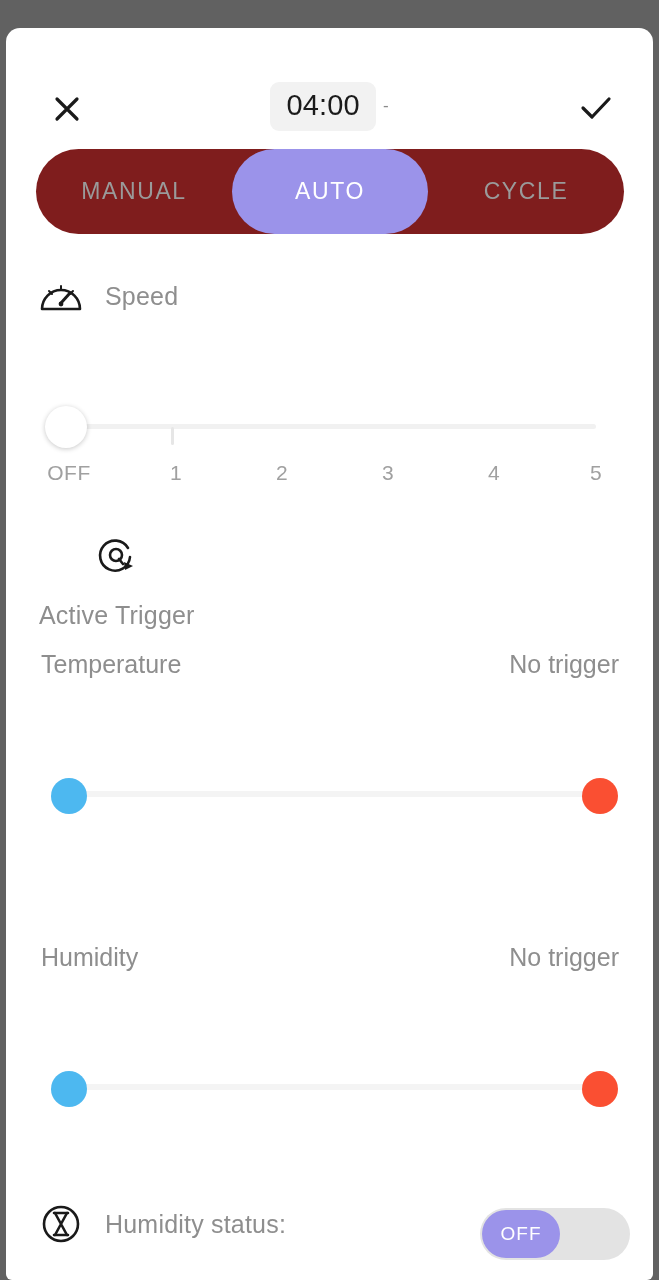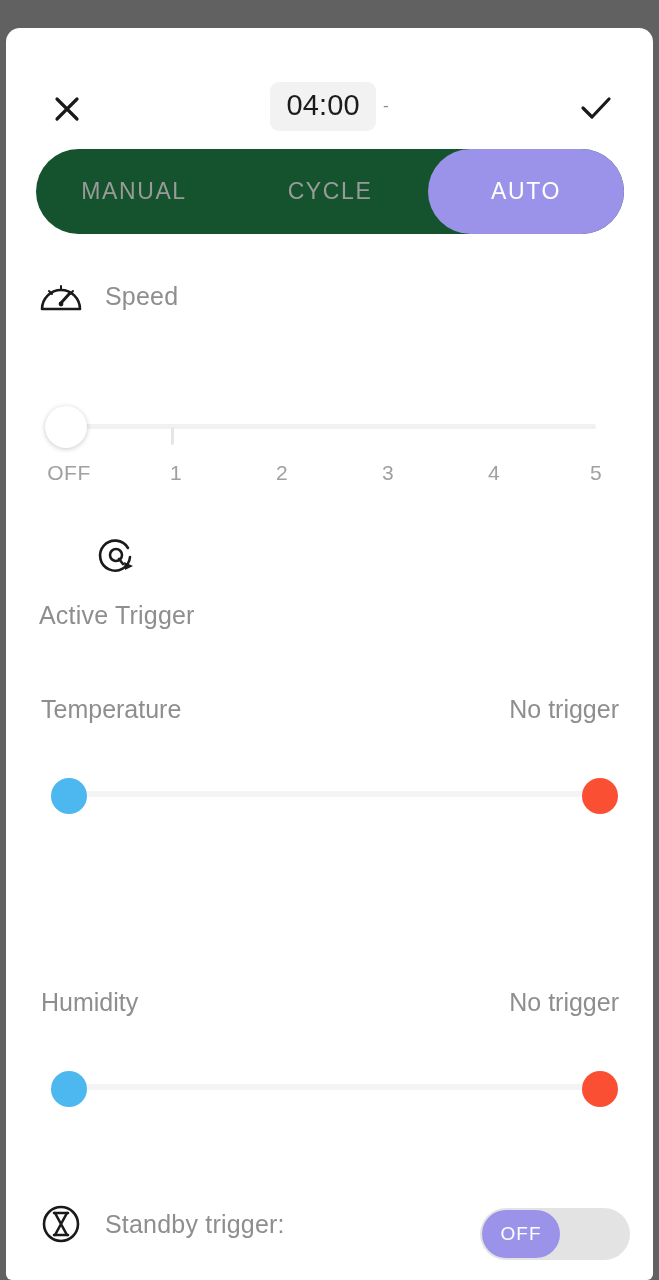--- a/index.html
+++ b/index.html
@@ -68,21 +68,21 @@
     font-size: 17px;
     padding-bottom: 2px;
   }
 
   
   .tabs {
     position: absolute;
     left: 30px; top: 121px;
     width: 588px;
     height: 85px;
-    background: #14532d;
+    background: #7f1d1d;
     border-radius: 43px;
     display: flex;
   }
   .tab {
     flex: 1;
     display: flex;
     align-items: center;
     justify-content: center;
     font-size: 23px;
     letter-spacing: 1.6px;
@@ -160,21 +160,20 @@
   
   .trig-row {
     position: absolute;
     left: 35px;
     width: 578px;
     display: flex;
     justify-content: space-between;
     align-items: baseline;
     font-size: 25px;
     color: #8e8e8e;
-    margin-top: 45px;
   }
   .trig-temp-row { top: 622px; }
   .trig-hum-row { top: 915px; gap: 36px; }
 
   .range {
     position: absolute;
     left: 0;
     width: 647px;
     height: 52px;
   }
@@ -247,22 +246,22 @@
       <span>
         <svg width="34" height="30" viewBox="0 0 34 30">
           <path d="M4 14 L13 23 L30 5" fill="none" stroke="#1a1a1a" stroke-width="3.2" stroke-linecap="round" stroke-linejoin="round"></path>
         </svg>
       </span>
     </div>
   </div>
 
   <div class="tabs">
     <div class="tab">MANUAL</div>
+    <div class="tab active">AUTO</div>
     <div class="tab">CYCLE</div>
-    <div class="tab active">AUTO</div>
   </div>
 
   <div class="section-head sec-speed">
     <span>
       <svg width="44" height="36" viewBox="0 0 44 36">
         <path d="M3 31 A19 19 0 0 1 41 31 Z" fill="none" stroke="#1a1a1a" stroke-width="2.6" stroke-linejoin="round"></path>
         <path d="M22 25 L31 15" stroke="#1a1a1a" stroke-width="3" stroke-linecap="round"></path>
         <circle cx="22" cy="26" r="2.4" fill="#1a1a1a"></circle>
         <path d="M22 8 L22 12 M10 13 L13 16 M34 13 L31 16" stroke="#1a1a1a" stroke-width="2" stroke-linecap="round"></path>
       </svg>
@@ -317,20 +316,20 @@
   </div>
 
   <div class="section-head sec-standby">
     <span>
       <svg width="44" height="44" viewBox="0 0 44 44">
         <circle cx="22" cy="22" r="17" fill="none" stroke="#1a1a1a" stroke-width="2.6"></circle>
         <path d="M15 11 L29 11 M15 33 L29 33" stroke="#1a1a1a" stroke-width="2.6" stroke-linecap="round"></path>
         <path d="M16 11 L28 33 M28 11 L16 33" stroke="#1a1a1a" stroke-width="2.6" stroke-linecap="round"></path>
       </svg>
     </span>
-    <span class="label">Standby trigger:</span>
+    <span class="label">Humidity status:</span>
   </div>
 
   <div class="standby-toggle">
     <div class="standby-knob">OFF</div>
   </div>
 
 </div>
 
 </body></html>

